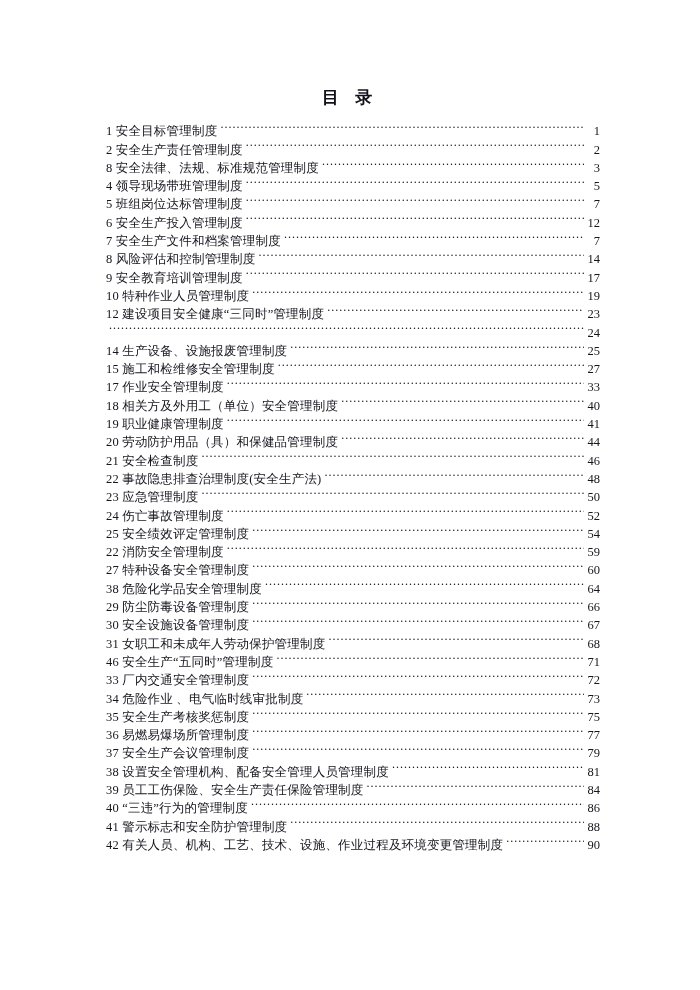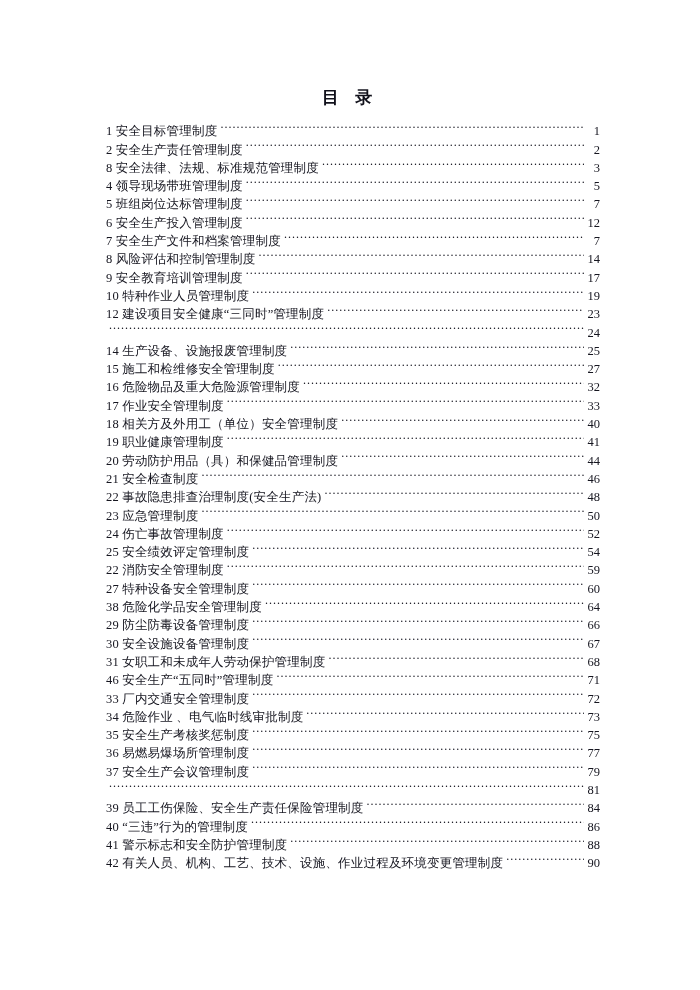--- a/index.html
+++ b/index.html
@@ -139,25 +139,20 @@
         <span class="label">14 生产设备、设施报废管理制度</span>
         <span class="dots"></span>
         <span class="pagenum">25</span>
       </div>
       <div class="toc-row">
         <span class="label">15 施工和检维修安全管理制度</span>
         <span class="dots"></span>
         <span class="pagenum">27</span>
       </div>
       <div class="toc-row">
-        <span class="label">16 危险物品及重大危险源管理制度</span>
-        <span class="dots"></span>
-        <span class="pagenum">32</span>
-      </div>
-      <div class="toc-row">
         <span class="label">17 作业安全管理制度</span>
         <span class="dots"></span>
         <span class="pagenum">33</span>
       </div>
       <div class="toc-row">
         <span class="label">18 相关方及外用工（单位）安全管理制度</span>
         <span class="dots"></span>
         <span class="pagenum">40</span>
       </div>
       <div class="toc-row">
@@ -249,20 +244,21 @@
         <span class="label">36 易燃易爆场所管理制度</span>
         <span class="dots"></span>
         <span class="pagenum">77</span>
       </div>
       <div class="toc-row">
         <span class="label">37 安全生产会议管理制度</span>
         <span class="dots"></span>
         <span class="pagenum">79</span>
       </div>
       <div class="toc-row">
+        <span class="label">38 设置安全管理机构、配备安全管理人员管理制度</span>
         <span class="dots"></span>
         <span class="pagenum">81</span>
       </div>
       <div class="toc-row">
         <span class="label">39 员工工伤保险、安全生产责任保险管理制度</span>
         <span class="dots"></span>
         <span class="pagenum">84</span>
       </div>
       <div class="toc-row">
         <span class="label">40 “三违”行为的管理制度</span>

